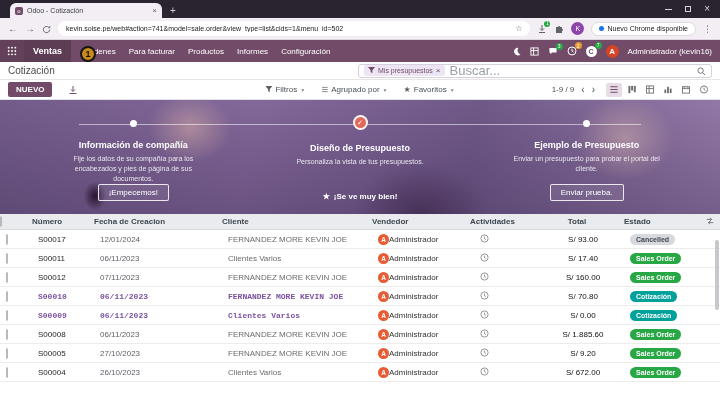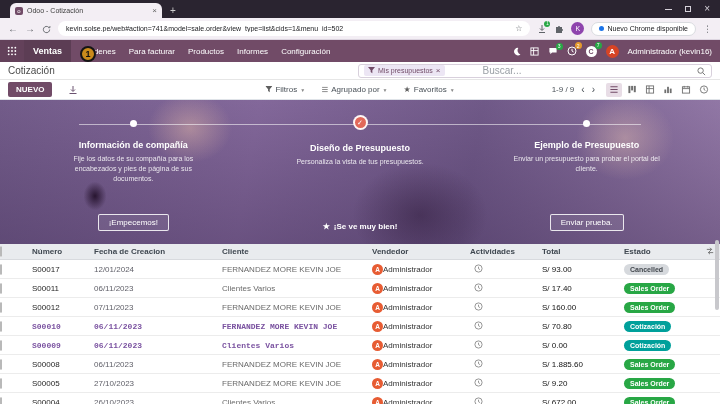--- a/index.html
+++ b/index.html
@@ -60,39 +60,39 @@
                 display:flex; align-items:center; justify-content:center; z-index:60; }
 
   
   .bcrow { height:18px; background:#fff; border-bottom:1px solid #e6e6e6; display:flex; align-items:center; padding:0 8px; }
   .bc-title { font-size:10px; color:#4a4a4a; }
   .searchbox { margin-left:auto; width:354px; height:14px; border:1px solid #d8d0dc; border-radius:3px;
                background:#fff; display:flex; align-items:center; gap:5px; padding:0 5px; }
   .facet { height:11px; background:#ece6f4; border-radius:2px; display:flex; align-items:center; gap:3px;
            padding:0 4px; color:#714B67; font-size:7px; white-space:nowrap; }
   .facet-x { font-size:8px; color:#714B67; }
-  .placeholder { font-size:10px; color:#9aa0a6; flex:1;margin-left:33px; }
+  .placeholder { font-size:13px; color:#9aa0a6; flex:1; }
 
   
   .ctrlrow { position:relative; height:20px; background:#fff; border-bottom:1px solid #dfe3e8;
              display:flex; align-items:center; padding:0 8px; gap:16px; }
   .btn-new { background:#714B67; color:#fff; font-size:8px; font-weight:bold; border:none; border-radius:2px;
              padding:3px 8px; }
   .centertools { position:absolute; left:50%; transform:translateX(-50%); display:flex; gap:16px; align-items:center; }
   .tool { display:flex; align-items:center; gap:3px; font-size:8px; color:#495057; }
   .caret { font-size:5px; color:#8a8a8a; }
   .right-tools { margin-left:auto; display:flex; align-items:center; gap:7px; }
   .pager-txt { font-size:8px; color:#495057; }
   .chev { font-size:10px; color:#495057; line-height:1; }
   .viewics { display:flex; gap:2px; align-items:center; margin-left:4px; }
   .vic { width:16px; height:14px; display:flex; align-items:center; justify-content:center; border-radius:2px; }
   .vic.active { background:#e8dde6; }
 
   
-  .banner { position:relative; height:144px; overflow:hidden;
+  .banner { position:relative; height:114px; overflow:hidden;
     background:
       radial-gradient(60px 50px at 190px 28px, rgba(235,190,170,.45), transparent 70%),
       radial-gradient(70px 60px at 625px 38px, rgba(240,200,180,.40), transparent 70%),
       radial-gradient(90px 70px at 420px 115px, rgba(40,20,50,.45), transparent 75%),
       radial-gradient(16px 20px at 95px 96px, rgba(28,10,34,.85), transparent 72%),
       linear-gradient(rgba(60,40,85,.12), rgba(48,30,70,.38)),
       linear-gradient(100deg, #7a6391, #8d71a4 35%, #77608f 65%, #a186b4); }
   .tl-line { position:absolute; top:24px; left:11%; right:11%; height:1px; background:rgba(255,255,255,.55); }
   .steps { position:absolute; inset:0; display:flex; padding:18px 20px 13px; }
   .step { flex:1; display:flex; flex-direction:column; align-items:center; text-align:center; }
@@ -103,22 +103,22 @@
   .step-desc { margin-top:4px; width:148px; color:rgba(255,255,255,.85); font-size:7px; line-height:1.4; }
   .step-btn { margin-top:auto; border:1px solid rgba(255,255,255,.85); background:rgba(255,255,255,.08);
               color:#fff; font-size:8px; padding:3px 10px; border-radius:2px; }
   .step-done { margin-top:auto; color:#fff; font-size:8px; font-weight:bold; display:flex; gap:4px; align-items:center; }
   .star-w { font-size:8px; color:#fff; }
 
   
   .cols { display:grid; grid-template-columns:28px 62px 128px 150px 98px 72px 82px 80px 20px; align-items:center; }
   .thead { height:16px; background:#e9ebee; border-bottom:1px solid #d8dade; font-size:8px; font-weight:bold; color:#3f4750; }
   .th { padding-left:4px; white-space:nowrap; overflow:hidden; }
-  .th-right, .td-right { text-align:left; padding-right:8px; }
-  .tr { height:19px; border-bottom:1px solid #ececec; background:#fff; font-size:8px; }
+  .th-right, .td-right { text-align:center; padding-right:8px; }
+  .tr { height:19px; border-bottom:1px solid #ececec; background:#fff; font-size:8px;padding-left:6px; }
   .td { padding-left:4px; white-space:nowrap; overflow:hidden; }
   .cb { width:9px; height:9px; border:1px solid #b9b9b9; border-radius:1px; background:#fff; margin:0 auto; }
   .num { color:#1f1f1f; }
   .date { color:#5f5f68; }
   .client { color:#6a6a6a; }
   .tr.hl .num, .tr.hl .date, .tr.hl .client { color:#7a52a0; font-weight:bold;font-family:Liberation Mono, monospace; }
   .vend { display:flex; align-items:center; gap:0; }
   .vend-avatar { width:11px; height:11px; border-radius:50%; background:#e75c33; color:#fff; font-size:6.5px;
                  font-weight:bold; display:flex; align-items:center; justify-content:center; flex:none; }
   .vend-name { color:#333; }

